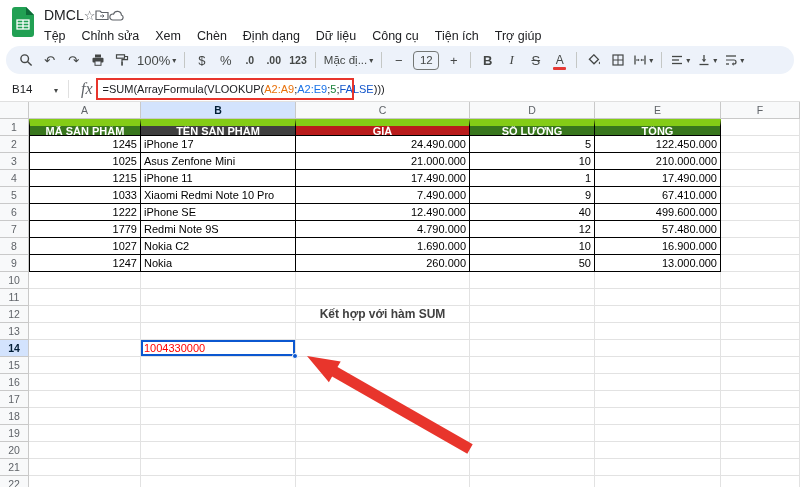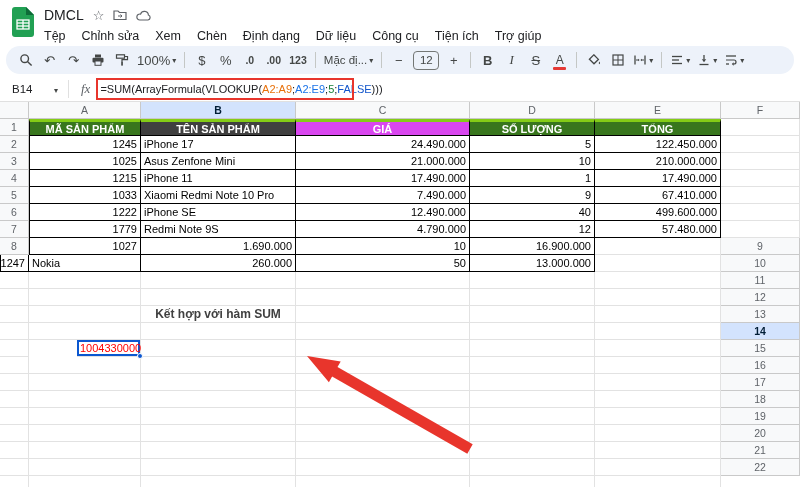--- a/index.html
+++ b/index.html
@@ -2,21 +2,21 @@
 <html><head>
 <meta charset="utf-8">
 <style>
   *{margin:0;padding:0;box-sizing:border-box}
   html,body{width:800px;height:487px;overflow:hidden;background:#fff;
     font-family:"Liberation Sans","DejaVu Sans",sans-serif;position:relative}
   
   .titlebar{height:44px;display:flex;padding:5px 8px 0 12px}
   .logo{width:22px;height:30px;margin:2px 10px 0 0;flex:none}
   .tb-right{flex:1;min-width:0}
-  .title-row{display:flex;align-items:center;height:20px;gap:9px}
+  .title-row{display:flex;align-items:center;height:20px;}
   .doc-title{font-size:14px;color:#202124}
   .title-ic{color:#5f6368;font-size:13px;line-height:1;display:flex;align-items:center}
   .menu-row{display:flex;height:22px;align-items:center;margin-left:-8px}
   .menu-item{font-size:12.5px;color:#202124;padding:2px 8px;border-radius:4px;cursor:pointer;white-space:nowrap}
   
   .toolbar{margin:2px 6px;height:28px;background:#edf2fa;border-radius:14px;
     display:flex;align-items:center;padding:0 8px;gap:1px}
   .tbtn{height:24px;min-width:23px;border-radius:4px;display:flex;align-items:center;
     justify-content:center;color:#444746;font-size:13px;cursor:pointer;padding:0 3px;white-space:nowrap}
   .tbtn.small{font-size:10.5px;font-weight:bold}
@@ -28,37 +28,37 @@
   .sizebox{width:26px;height:19px;border:1px solid #747775;border-radius:4px;font-size:11.5px;
     color:#444746;display:flex;align-items:center;justify-content:center;margin:0 2px;cursor:text}
   .textcolor{flex-direction:column;line-height:1;padding-top:3px}
   .colorbar{width:13px;height:3px;background:#e53935;margin-top:1px;border-radius:1px}
   
   .formulabar{height:26px;display:flex;align-items:center;border-bottom:1px solid #e0e0e0;
     position:relative;padding-left:8px;background:#fff}
   .namebox{width:54px;display:flex;align-items:flex-end;justify-content:space-between;
     font-size:11.5px;color:#202124;padding:0 4px;cursor:pointer}
   .fsep{width:1px;height:18px;background:#e0e0e0;margin:0 6px}
-  .fx{color:#5f6368;font-style:italic;font-size:13px;margin:0 10px 0 6px;font-family:"Liberation Serif",serif}
+  .fx{color:#5f6368;font-style:italic;font-size:16px;margin:0 10px 0 6px;font-family:"Liberation Serif",serif}
   .formula{font-size:11px;color:#202124;white-space:nowrap}
   .anno-box{position:absolute;left:96px;top:2px;width:258px;height:22px;border:2px solid #e8352c;
     pointer-events:none;z-index:9}
   
   #grid{position:absolute;top:102px;left:0;width:800px;height:385px;overflow:hidden;
     display:grid;grid-template-columns:29px 112px 155px 174px 125px 126px 79px;
     grid-auto-rows:17px;background:#fff}
   .gc{border-right:1px solid #c9c9c9;border-bottom:1px solid #c9c9c9;background:#f8f9fa;
     color:#5f6368;font-size:10.5px;display:flex;align-items:center;justify-content:center;cursor:pointer}
   .gc.selhead{background:#d3e3fd;color:#001d35;font-weight:bold}
   .cell{border-right:1px solid #e2e2e2;border-bottom:1px solid #e2e2e2;font-size:11px;color:#000;
     display:flex;align-items:center;padding:0 3px;overflow:hidden;white-space:nowrap;cursor:cell}
   .cell.r{justify-content:flex-end}
   .cell.tbl{border-right-color:#000;border-bottom-color:#000}
   .cell.first{border-left:1px solid #000}
-  .cell.top{border-top:3px solid #84cc16}
+  .cell.top{border-top:7px solid #84cc16}
   .cell.hdr{color:#fff;font-weight:bold;justify-content:center;font-size:11px}
   .cell.note{font-weight:bold;justify-content:center;font-size:12px;overflow:visible}
   .cell.selcell{position:relative;z-index:3;overflow:visible;font-size:11px}
   .handle{position:absolute;right:-3px;bottom:-3px;width:6px;height:6px;border-radius:50%;
     border:1px solid #fff;z-index:5;cursor:crosshair}
   .arrow-svg{position:absolute;left:0;top:0;width:800px;height:487px;pointer-events:none;z-index:10}
   .icsvg{display:block}
 </style>
 </head>
 <body>
@@ -243,21 +243,21 @@
     <div class="gc"></div>
     <div class="gc">A</div>
     <div class="gc selhead">B</div>
     <div class="gc">C</div>
     <div class="gc">D</div>
     <div class="gc">E</div>
     <div class="gc">F</div>
     <div class="gc">1</div>
     <div class="cell hdr top tbl first" style="background: rgb(56, 118, 29); color: rgb(255, 255, 255);">MÃ SẢN PHẨM</div>
     <div class="cell hdr top tbl" style="background: #404040; color: rgb(255, 255, 255);">TÊN SẢN PHẨM</div>
-    <div class="cell hdr top tbl" style="background: #d946ef; color: rgb(255, 255, 255);">GIÁ</div>
+    <div class="cell hdr top tbl" style="background: #b91c1c; color: rgb(255, 255, 255);">GIÁ</div>
     <div class="cell hdr top tbl" style="background: rgb(56, 118, 29); color: rgb(255, 255, 255);">SỐ LƯỢNG</div>
     <div class="cell hdr top tbl" style="background: rgb(56, 118, 29); color: rgb(255, 255, 255);">TỔNG</div>
     <div class="cell"></div>
     <div class="gc">2</div>
     <div class="cell tbl first r">1245</div>
     <div class="cell tbl">iPhone 17</div>
     <div class="cell tbl r">24.490.000</div>
     <div class="cell tbl r">5</div>
     <div class="cell tbl r">122.450.000</div>
     <div class="cell"></div>
@@ -291,20 +291,21 @@
     <div class="cell"></div>
     <div class="gc">7</div>
     <div class="cell tbl first r">1779</div>
     <div class="cell tbl">Redmi Note 9S</div>
     <div class="cell tbl r">4.790.000</div>
     <div class="cell tbl r">12</div>
     <div class="cell tbl r">57.480.000</div>
     <div class="cell"></div>
     <div class="gc">8</div>
     <div class="cell tbl first r">1027</div>
+    <div class="cell tbl">Nokia C2</div>
     <div class="cell tbl r">1.690.000</div>
     <div class="cell tbl r">10</div>
     <div class="cell tbl r">16.900.000</div>
     <div class="cell"></div>
     <div class="gc">9</div>
     <div class="cell tbl first r">1247</div>
     <div class="cell tbl">Nokia</div>
     <div class="cell tbl r">260.000</div>
     <div class="cell tbl r">50</div>
     <div class="cell tbl r">13.000.000</div>
@@ -332,21 +333,21 @@
     <div class="cell"></div>
     <div class="gc">13</div>
     <div class="cell"></div>
     <div class="cell"></div>
     <div class="cell"></div>
     <div class="cell"></div>
     <div class="cell"></div>
     <div class="cell"></div>
     <div class="gc selhead">14</div>
     <div class="cell"></div>
-    <div class="cell selcell" style="color: rgb(255, 0, 0); box-shadow: rgb(11, 87, 208) 0px 0px 0px 2px inset; margin-left: 48px;">1004330000<div class="handle" style="background: rgb(11, 87, 208);"></div></div>
+    <div class="cell selcell" style="color: rgb(255, 0, 0); box-shadow: rgb(11, 87, 208) 0px 0px 0px 2px inset;">1004330000<div class="handle" style="background: rgb(11, 87, 208);"></div></div>
     <div class="cell"></div>
     <div class="cell"></div>
     <div class="cell"></div>
     <div class="cell"></div>
     <div class="gc">15</div>
     <div class="cell"></div>
     <div class="cell"></div>
     <div class="cell"></div>
     <div class="cell"></div>
     <div class="cell"></div>

